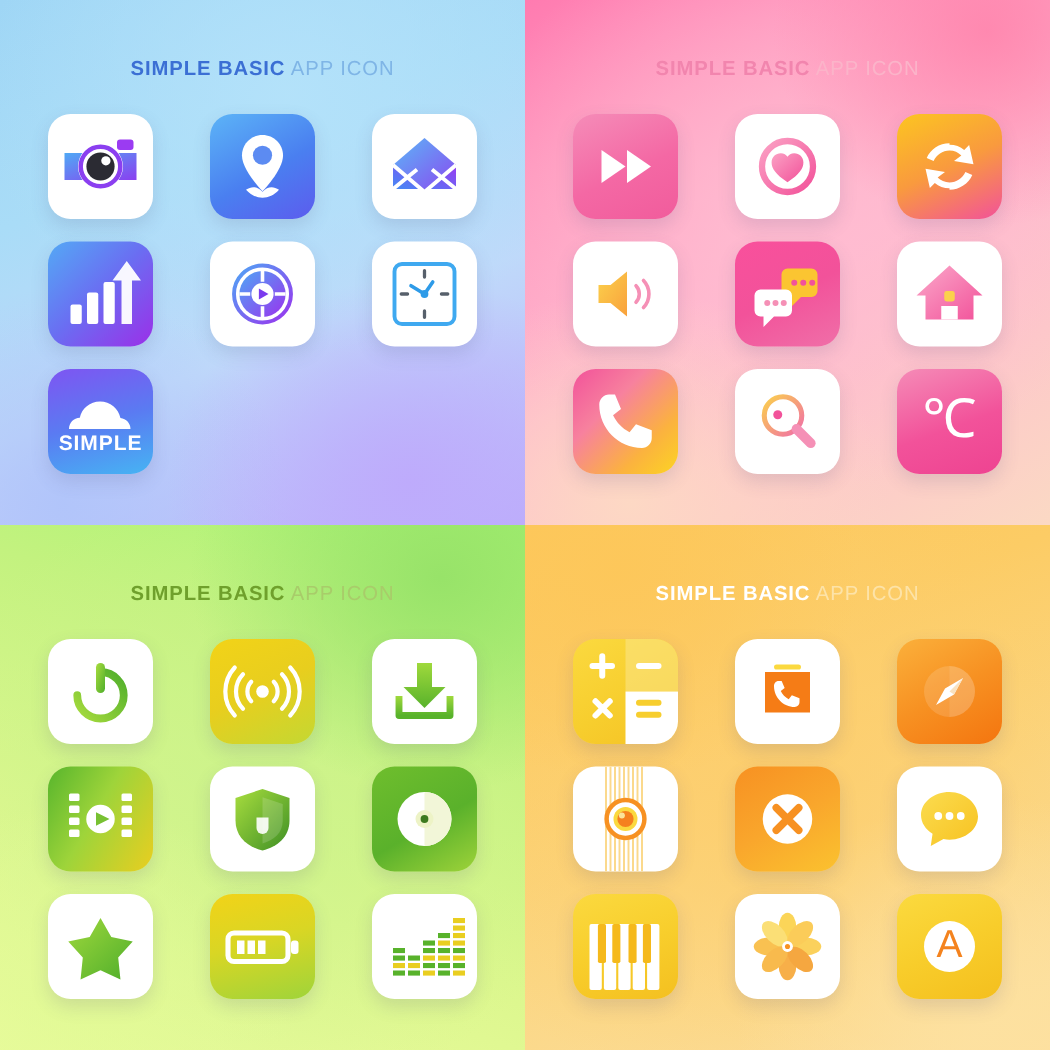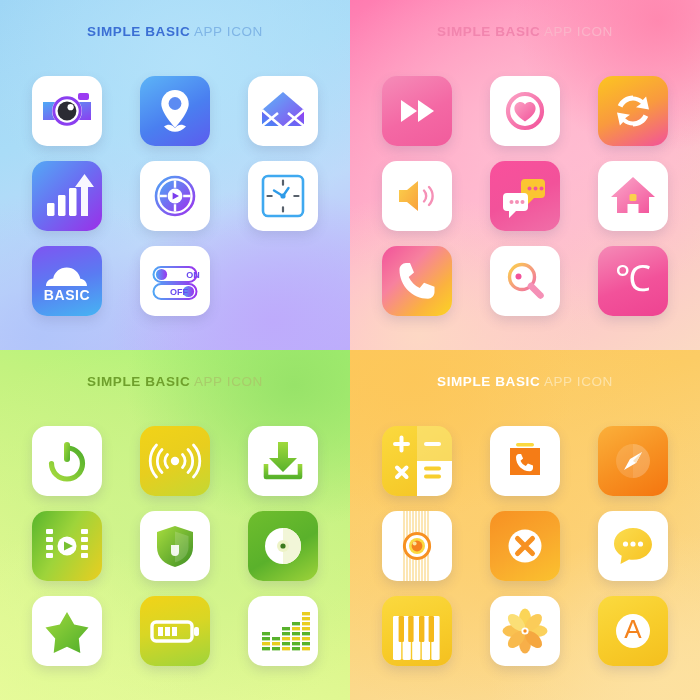--- a/index.html
+++ b/index.html
@@ -38,21 +38,21 @@
   }
   .bg-orange{
     background:
       radial-gradient(ellipse 260px 230px at 18% 8%, rgba(253,199,90,.97) 0%, rgba(253,199,90,0) 62%),
       radial-gradient(ellipse 270px 240px at 88% 94%, rgba(253,225,160,.97) 0%, rgba(253,225,160,0) 62%),
       radial-gradient(ellipse 340px 300px at 46% 48%, rgba(253,206,110,.9) 0%, rgba(253,206,110,0) 72%),
       linear-gradient(160deg,#FDC75A 0%,#FCCC65 28%,#FBD682 60%,#FCDFA0 100%);
   }
 
   .panel-title{
-    position:absolute;top:24px;left:0;width:350px;text-align:center;
+    position:absolute;top:38px;left:0;width:350px;text-align:center;
     font-size:13.5px;letter-spacing:.6px;white-space:nowrap;
     pointer-events:none;
   }
   .t-strong{font-weight:700;}
   .t-weak{font-weight:400;}
   .bg-blue   .t-strong{color:#3B6FD4;} .bg-blue   .t-weak{color:#7FB5E6;}
   .bg-pink   .t-strong{color:#F285AE;} .bg-pink   .t-weak{color:#FBB4C9;}
   .bg-green  .t-strong{color:#6FA02C;} .bg-green  .t-weak{color:#A8CC6A;}
   .bg-orange .t-strong{color:#FFFFFF;} .bg-orange .t-weak{color:#FDE3A8;}
 
@@ -166,39 +166,23 @@
           <path d="M35 35 26 29.5" stroke="#2E9BE8" stroke-width="2.4" stroke-linecap="round" fill="none"></path>
           <path d="M35 35 40.5 27" stroke="#2E9BE8" stroke-width="2.4" stroke-linecap="round" fill="none"></path>
           <circle cx="35" cy="35" r="2.6" fill="#2E9BE8"></circle>
         </svg>
       </div>
 
       <div class="tile" style="background:linear-gradient(165deg,#7E55F2 0%,#5A7BF2 50%,#46B4F3 100%)">
         <svg width="70" height="70" viewBox="0 0 70 70" style="position:absolute;top:0;left:0">
           <path d="M14 40c0-4.2 3.2-7.3 7.2-7.5 1.2-6.3 6.8-10.9 13.5-10.9 6.8 0 12.4 4.7 13.6 11.1 3.8.4 6.7 3.5 6.7 7.3z" fill="#fff"></path>
         </svg>
-        <div class="lbl" style="top:41px;font-size:14px;font-weight:700;letter-spacing:.6px;">BASIC</div>
-      </div>
-
-      <div class="tile white">
-        <svg width="70" height="70" viewBox="0 0 70 70">
-          <defs>
-              <linearGradient id="b4" x1="0" y1="0" x2="1" y2="0">
-                <stop offset="0" stop-color="#4FA6F5"></stop>
-                <stop offset="1" stop-color="#9A33EE"></stop>
-              </linearGradient>
-            </defs>
-          <rect x="13.5" y="21" width="43" height="15" rx="7.5" fill="none" stroke="url(#b4)" stroke-width="2"></rect>
-          <circle cx="21.5" cy="28.5" r="5.6" fill="url(#b4)"></circle>
-          <rect x="13.5" y="38" width="43" height="15" rx="7.5" fill="none" stroke="url(#b4)" stroke-width="2"></rect>
-          <circle cx="48.5" cy="45.5" r="5.6" fill="url(#b4)"></circle>
-        </svg>
-        <div class="lbl" style="top:23.5px;left:8px;width:62px;font-size:9px;font-weight:700;color:#6A4BEF;text-align:center;padding-left:14px;">ON</div>
-        <div class="lbl" style="top:40.5px;left:0;width:62px;font-size:9px;font-weight:700;color:#6A4BEF;text-align:center;padding-left:8px;">OFF</div>
-      </div>
+        <div class="lbl" style="top:41px;font-size:14px;font-weight:700;letter-spacing:.6px;">SIMPLE</div>
+      </div>
+
     </div>
   </div>
 
   <div class="panel bg-pink">
     <div class="panel-title">
       <span class="t-strong">SIMPLE BASIC</span>
       <span class="t-weak">APP ICON</span>
     </div>
     <div class="grid">
 

